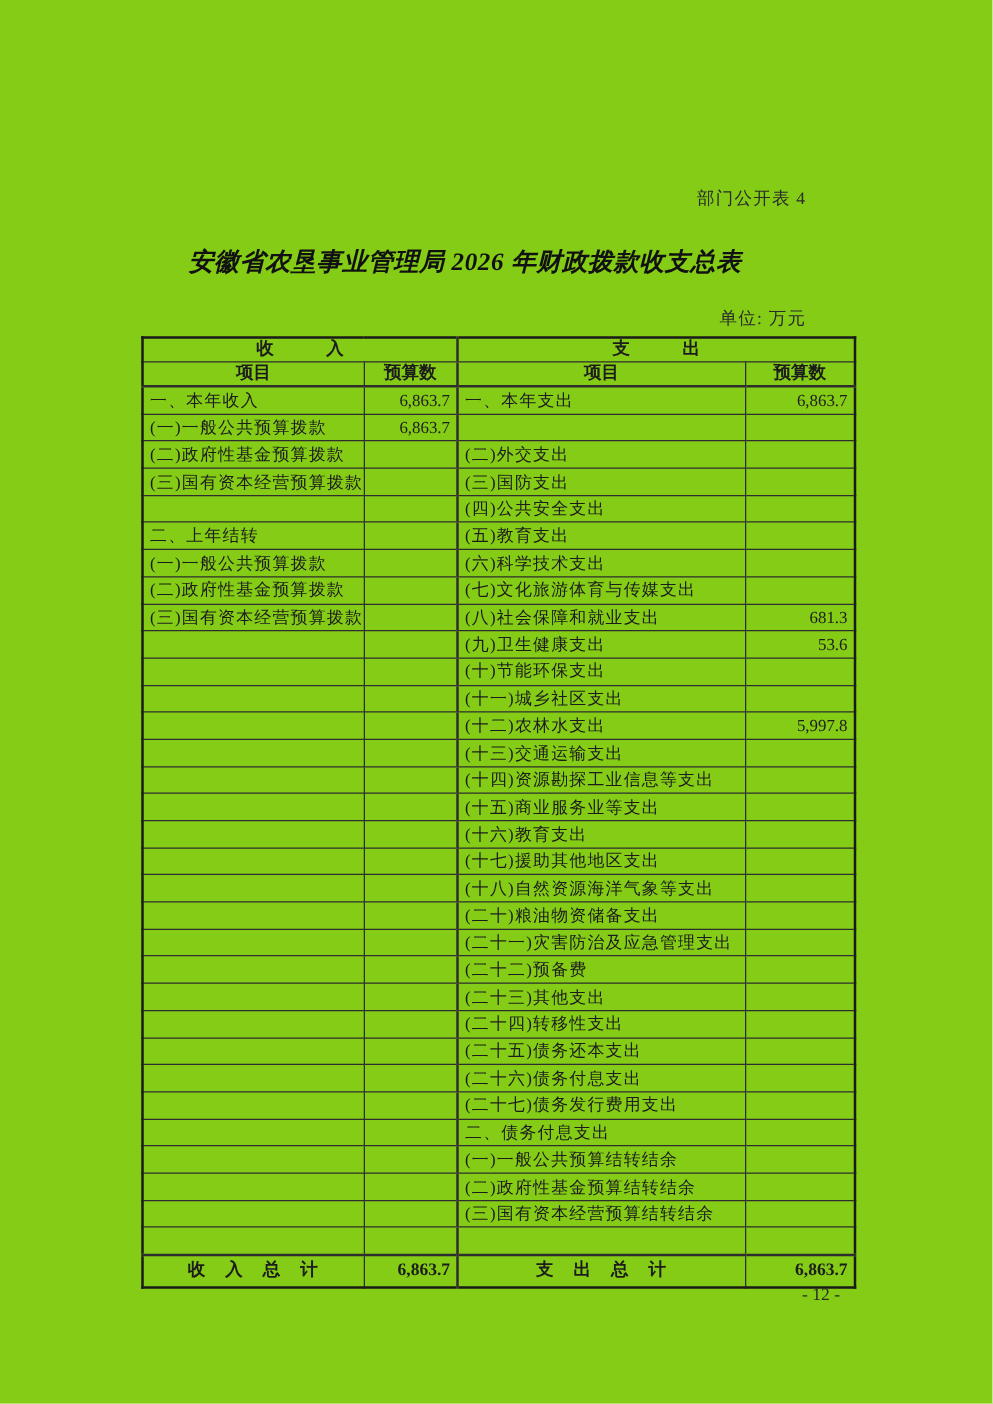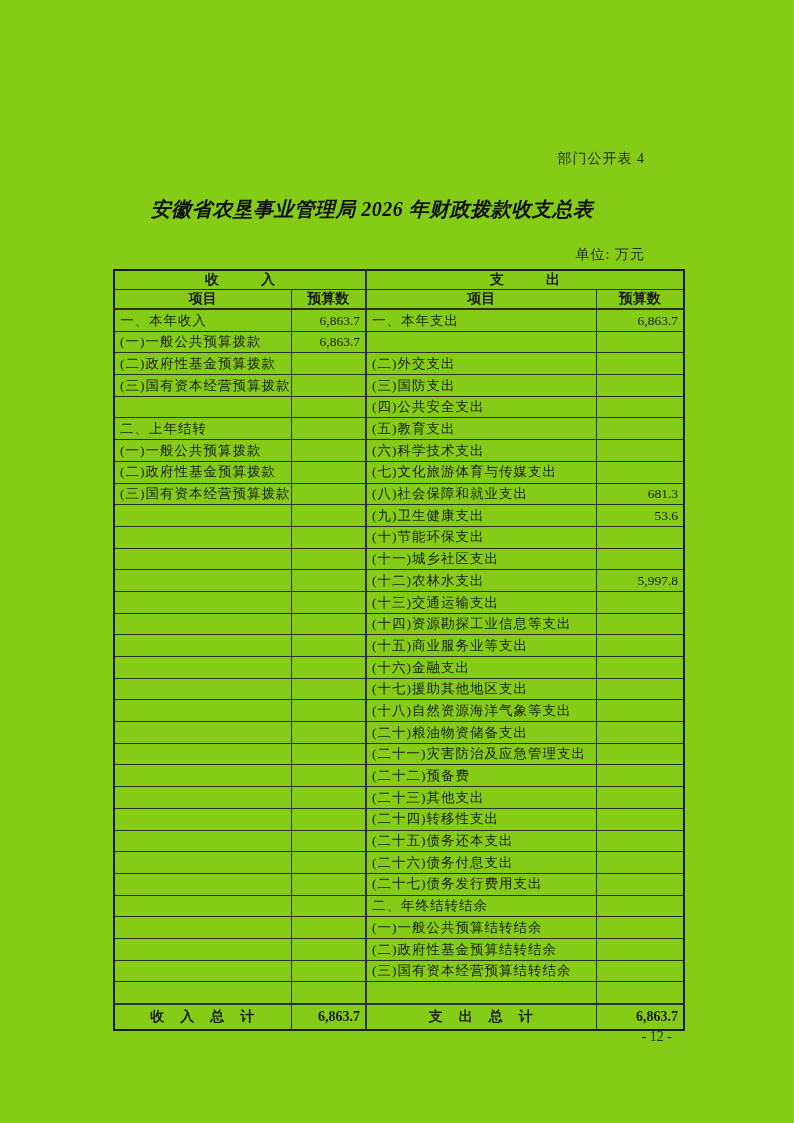--- a/index.html
+++ b/index.html
@@ -232,21 +232,21 @@
         </tr>
         <tr>
           <td class="item">&nbsp;</td>
           <td class="value">&nbsp;</td>
           <td class="item mid">(十五)商业服务业等支出</td>
           <td class="value">&nbsp;</td>
         </tr>
         <tr>
           <td class="item">&nbsp;</td>
           <td class="value">&nbsp;</td>
-          <td class="item mid">(十六)金融支出</td>
+          <td class="item mid">(十六)教育支出</td>
           <td class="value">&nbsp;</td>
         </tr>
         <tr>
           <td class="item">&nbsp;</td>
           <td class="value">&nbsp;</td>
           <td class="item mid">(十七)援助其他地区支出</td>
           <td class="value">&nbsp;</td>
         </tr>
         <tr>
           <td class="item">&nbsp;</td>
@@ -298,21 +298,21 @@
         </tr>
         <tr>
           <td class="item">&nbsp;</td>
           <td class="value">&nbsp;</td>
           <td class="item mid">(二十七)债务发行费用支出</td>
           <td class="value">&nbsp;</td>
         </tr>
         <tr>
           <td class="item">&nbsp;</td>
           <td class="value">&nbsp;</td>
-          <td class="item mid">二、年终结转结余</td>
+          <td class="item mid">二、债务付息支出</td>
           <td class="value">&nbsp;</td>
         </tr>
         <tr>
           <td class="item">&nbsp;</td>
           <td class="value">&nbsp;</td>
           <td class="item mid">(一)一般公共预算结转结余</td>
           <td class="value">&nbsp;</td>
         </tr>
         <tr>
           <td class="item">&nbsp;</td>

